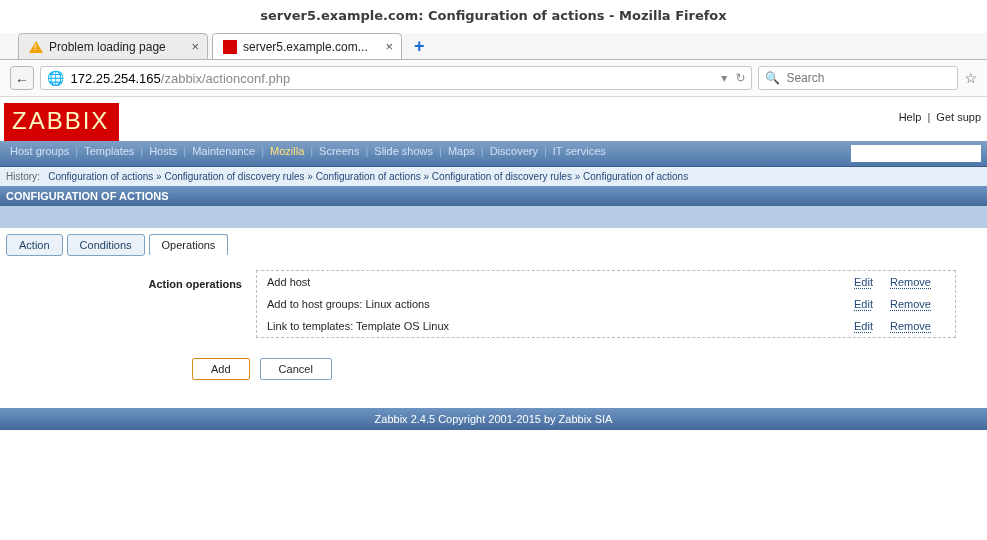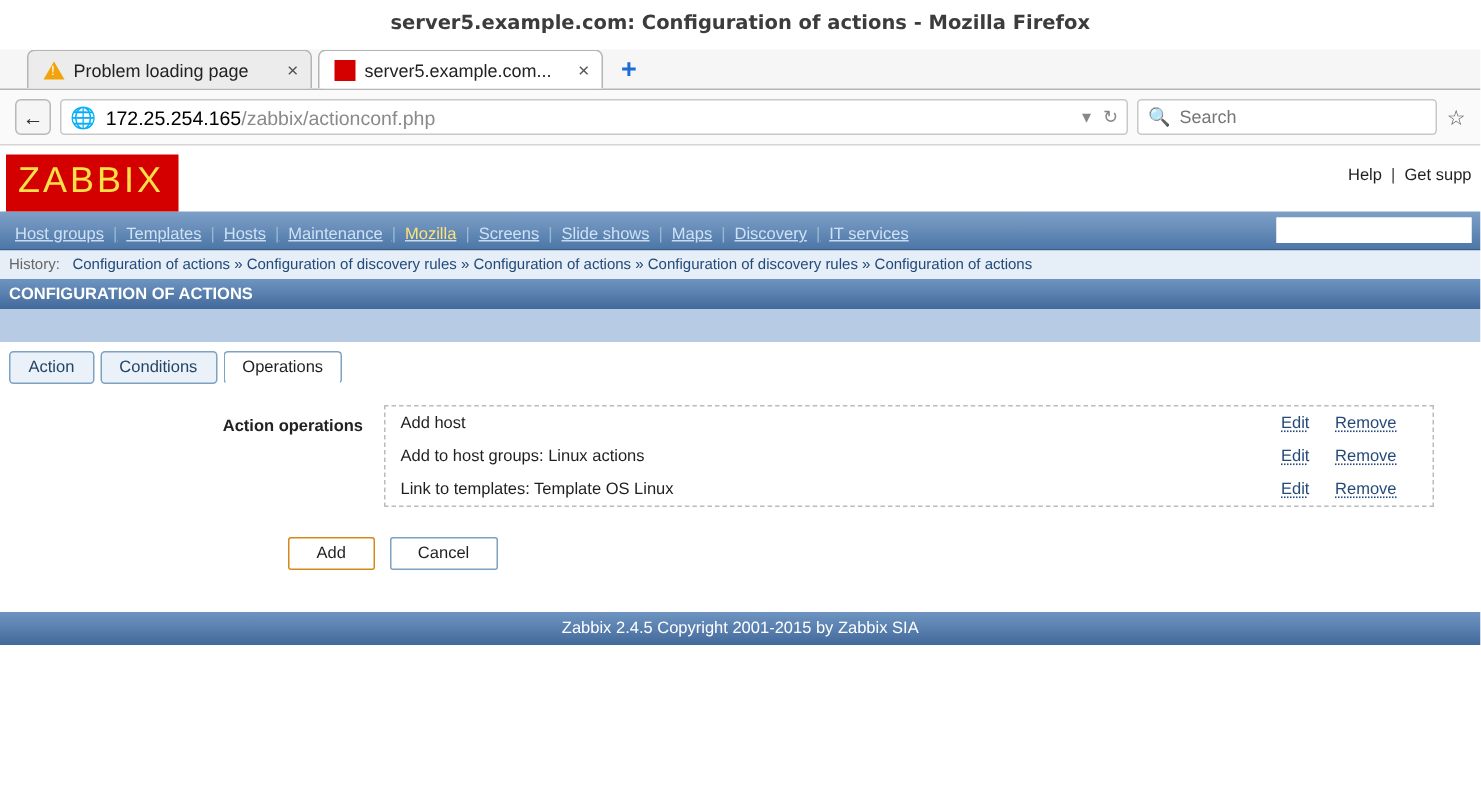--- a/index.html
+++ b/index.html
@@ -123,21 +123,21 @@
   }
   
   .page { position: relative; }
   .zlogo {
     display: inline-block;
     font-family: Arial, sans-serif;
     font-weight: 300;
     font-size: 24px;
     letter-spacing: 2px;
     background: #d40000;
-    color: #fde047;
+    color: #fef9c3;
     padding: 4px 10px 6px 8px;
     margin: 6px 0 0 4px;
   }
   .toplinks {
     position: absolute;
     right: 6px;
     top: 14px;
     color: #444;
     font-size: 11px;
   }
@@ -159,22 +159,21 @@
     background: #6b89b3;
   }
   .subnav {
     background: #4d77a8;
     background: linear-gradient(#7ea0c7, #4d77a8);
     color: #c7dbef;
     padding: 4px 6px;
     font-size: 11px;
     border-bottom: 1px solid #3a5e87;
     display: flex;
-    align-items: flex-end;
-    text-decoration: underline;
+    align-items: flex-start;
   }
   .subnav a { color: #cfe1f4; text-decoration: none; cursor: pointer; padding: 0 4px; }
   .subnav a.active { color: #ffe27a; }
   .subnav .sep { color: #9ab7d4; padding: 0 2px; }
   .subnav .searchbox {
     margin-left: auto;
     width: 130px;
     height: 17px;
     border: 1px solid #fff;
     background: #fff;

